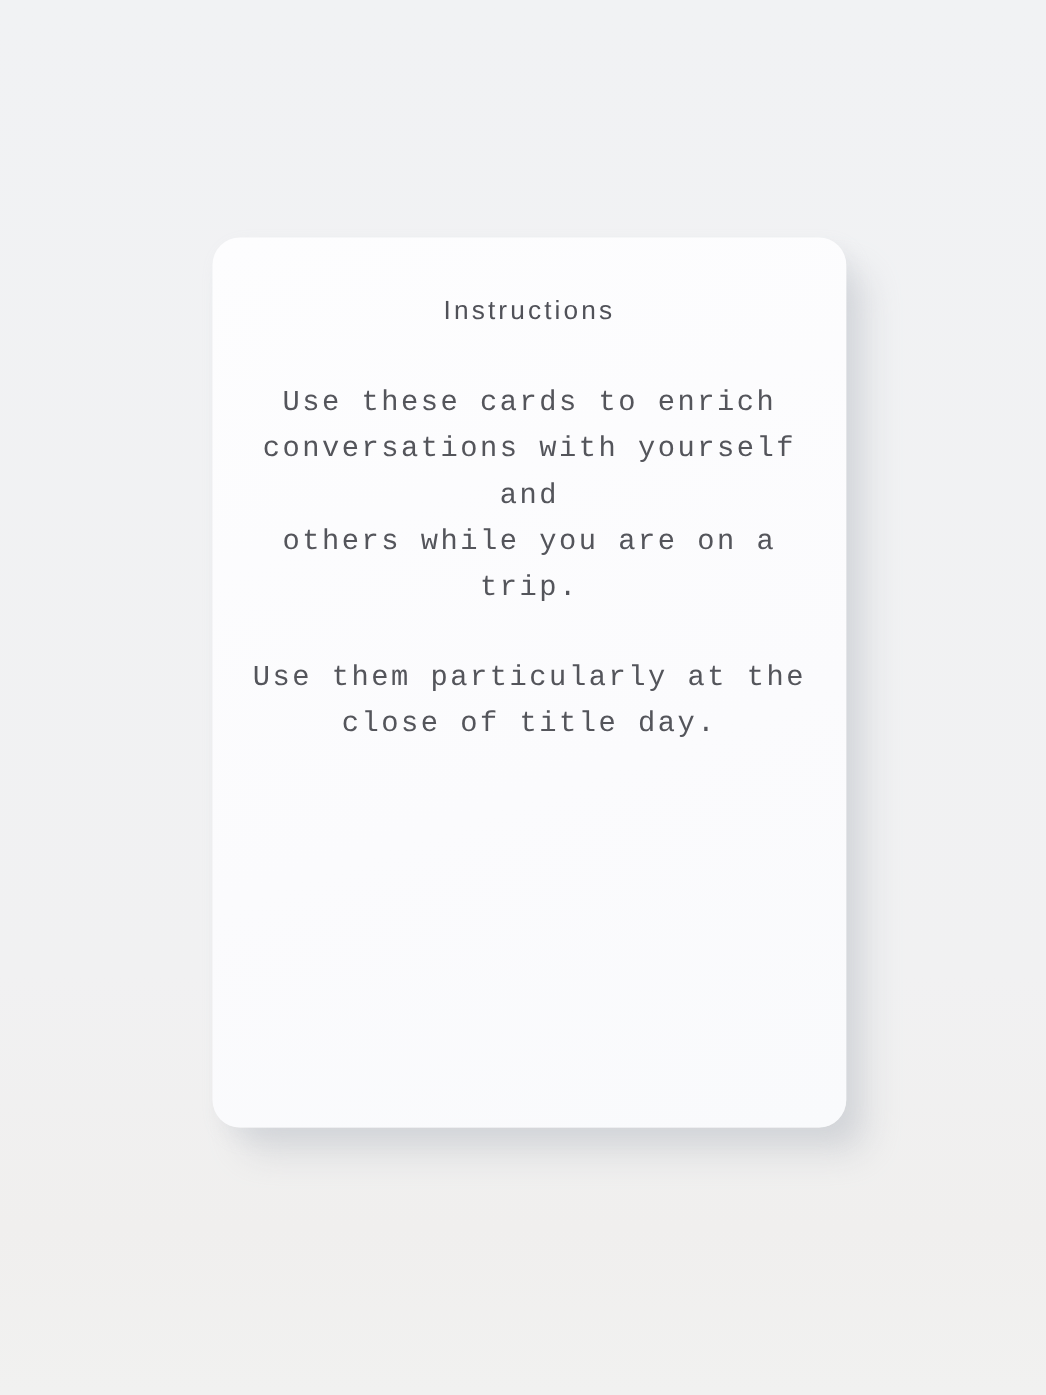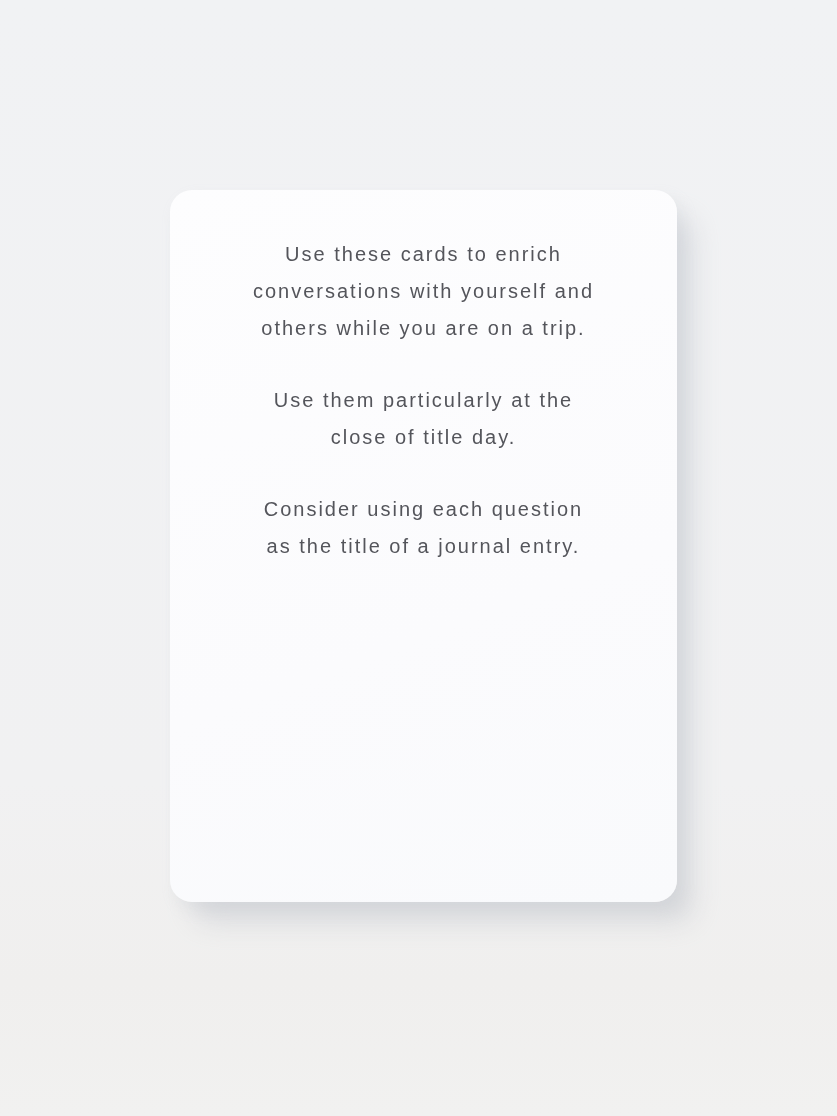--- a/index.html
+++ b/index.html
@@ -36,38 +36,38 @@
   }
   .card-title {
     font-size: 21px;
     font-weight: 400;
     letter-spacing: 2.5px;
     line-height: 26px;
     margin: 0 0 42px 0;
     color: #505158;
   }
   .card-paragraph {
-    font-size: 20px;
+    font-size: 23px;
     font-weight: 400;
     letter-spacing: 2px;
     line-height: 37px;
     margin: 0 0 35px 0;
     white-space: pre-line;
     color: #54555b;
+    font-family: Liberation Mono, monospace;
   }
   .card-paragraph:last-child {
     margin-bottom: 0;
   }
 </style>
 </head>
 <body>
 
 <div class="scene">
   <div class="card">
+    <h1 class="card-title">Instructions</h1>
     <p class="card-paragraph">Use these cards to enrich
 conversations with yourself and
 others while you are on a trip.</p>
     <p class="card-paragraph">Use them particularly at the
 close of title day.</p>
-    <p class="card-paragraph">Consider using each question
-as the title of a journal entry.</p>
   </div>
 </div>
 
 </body></html>

